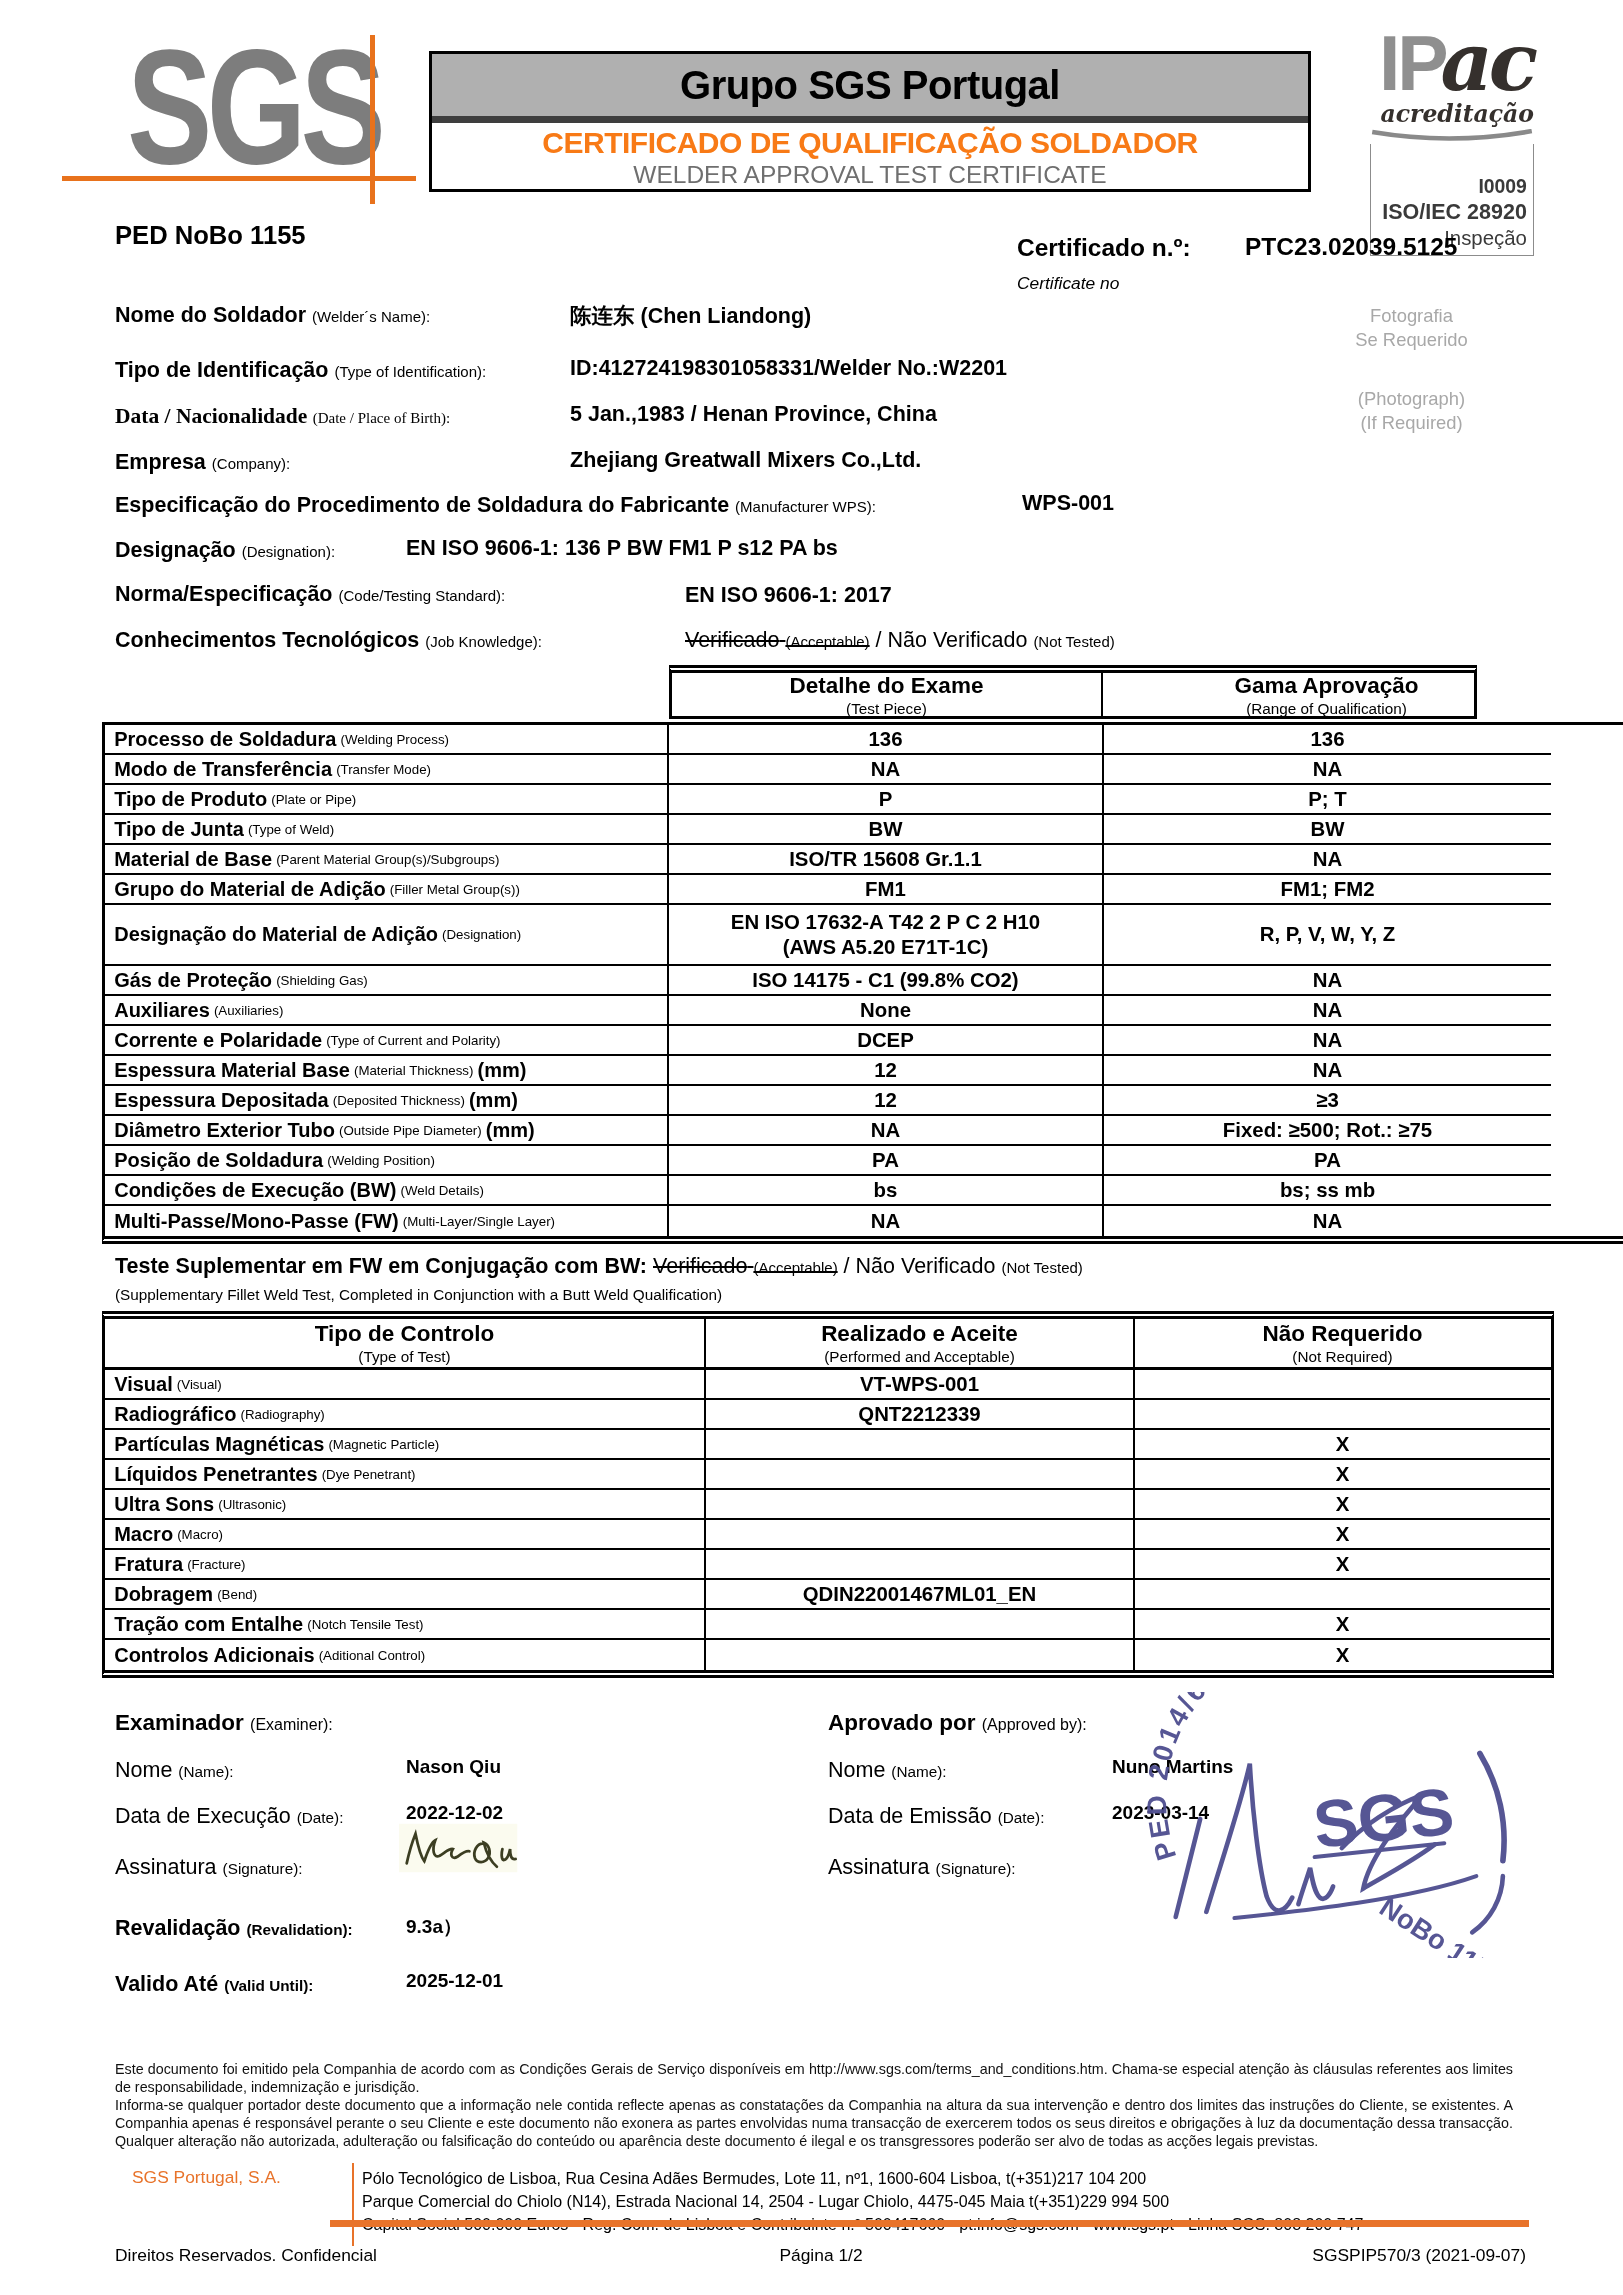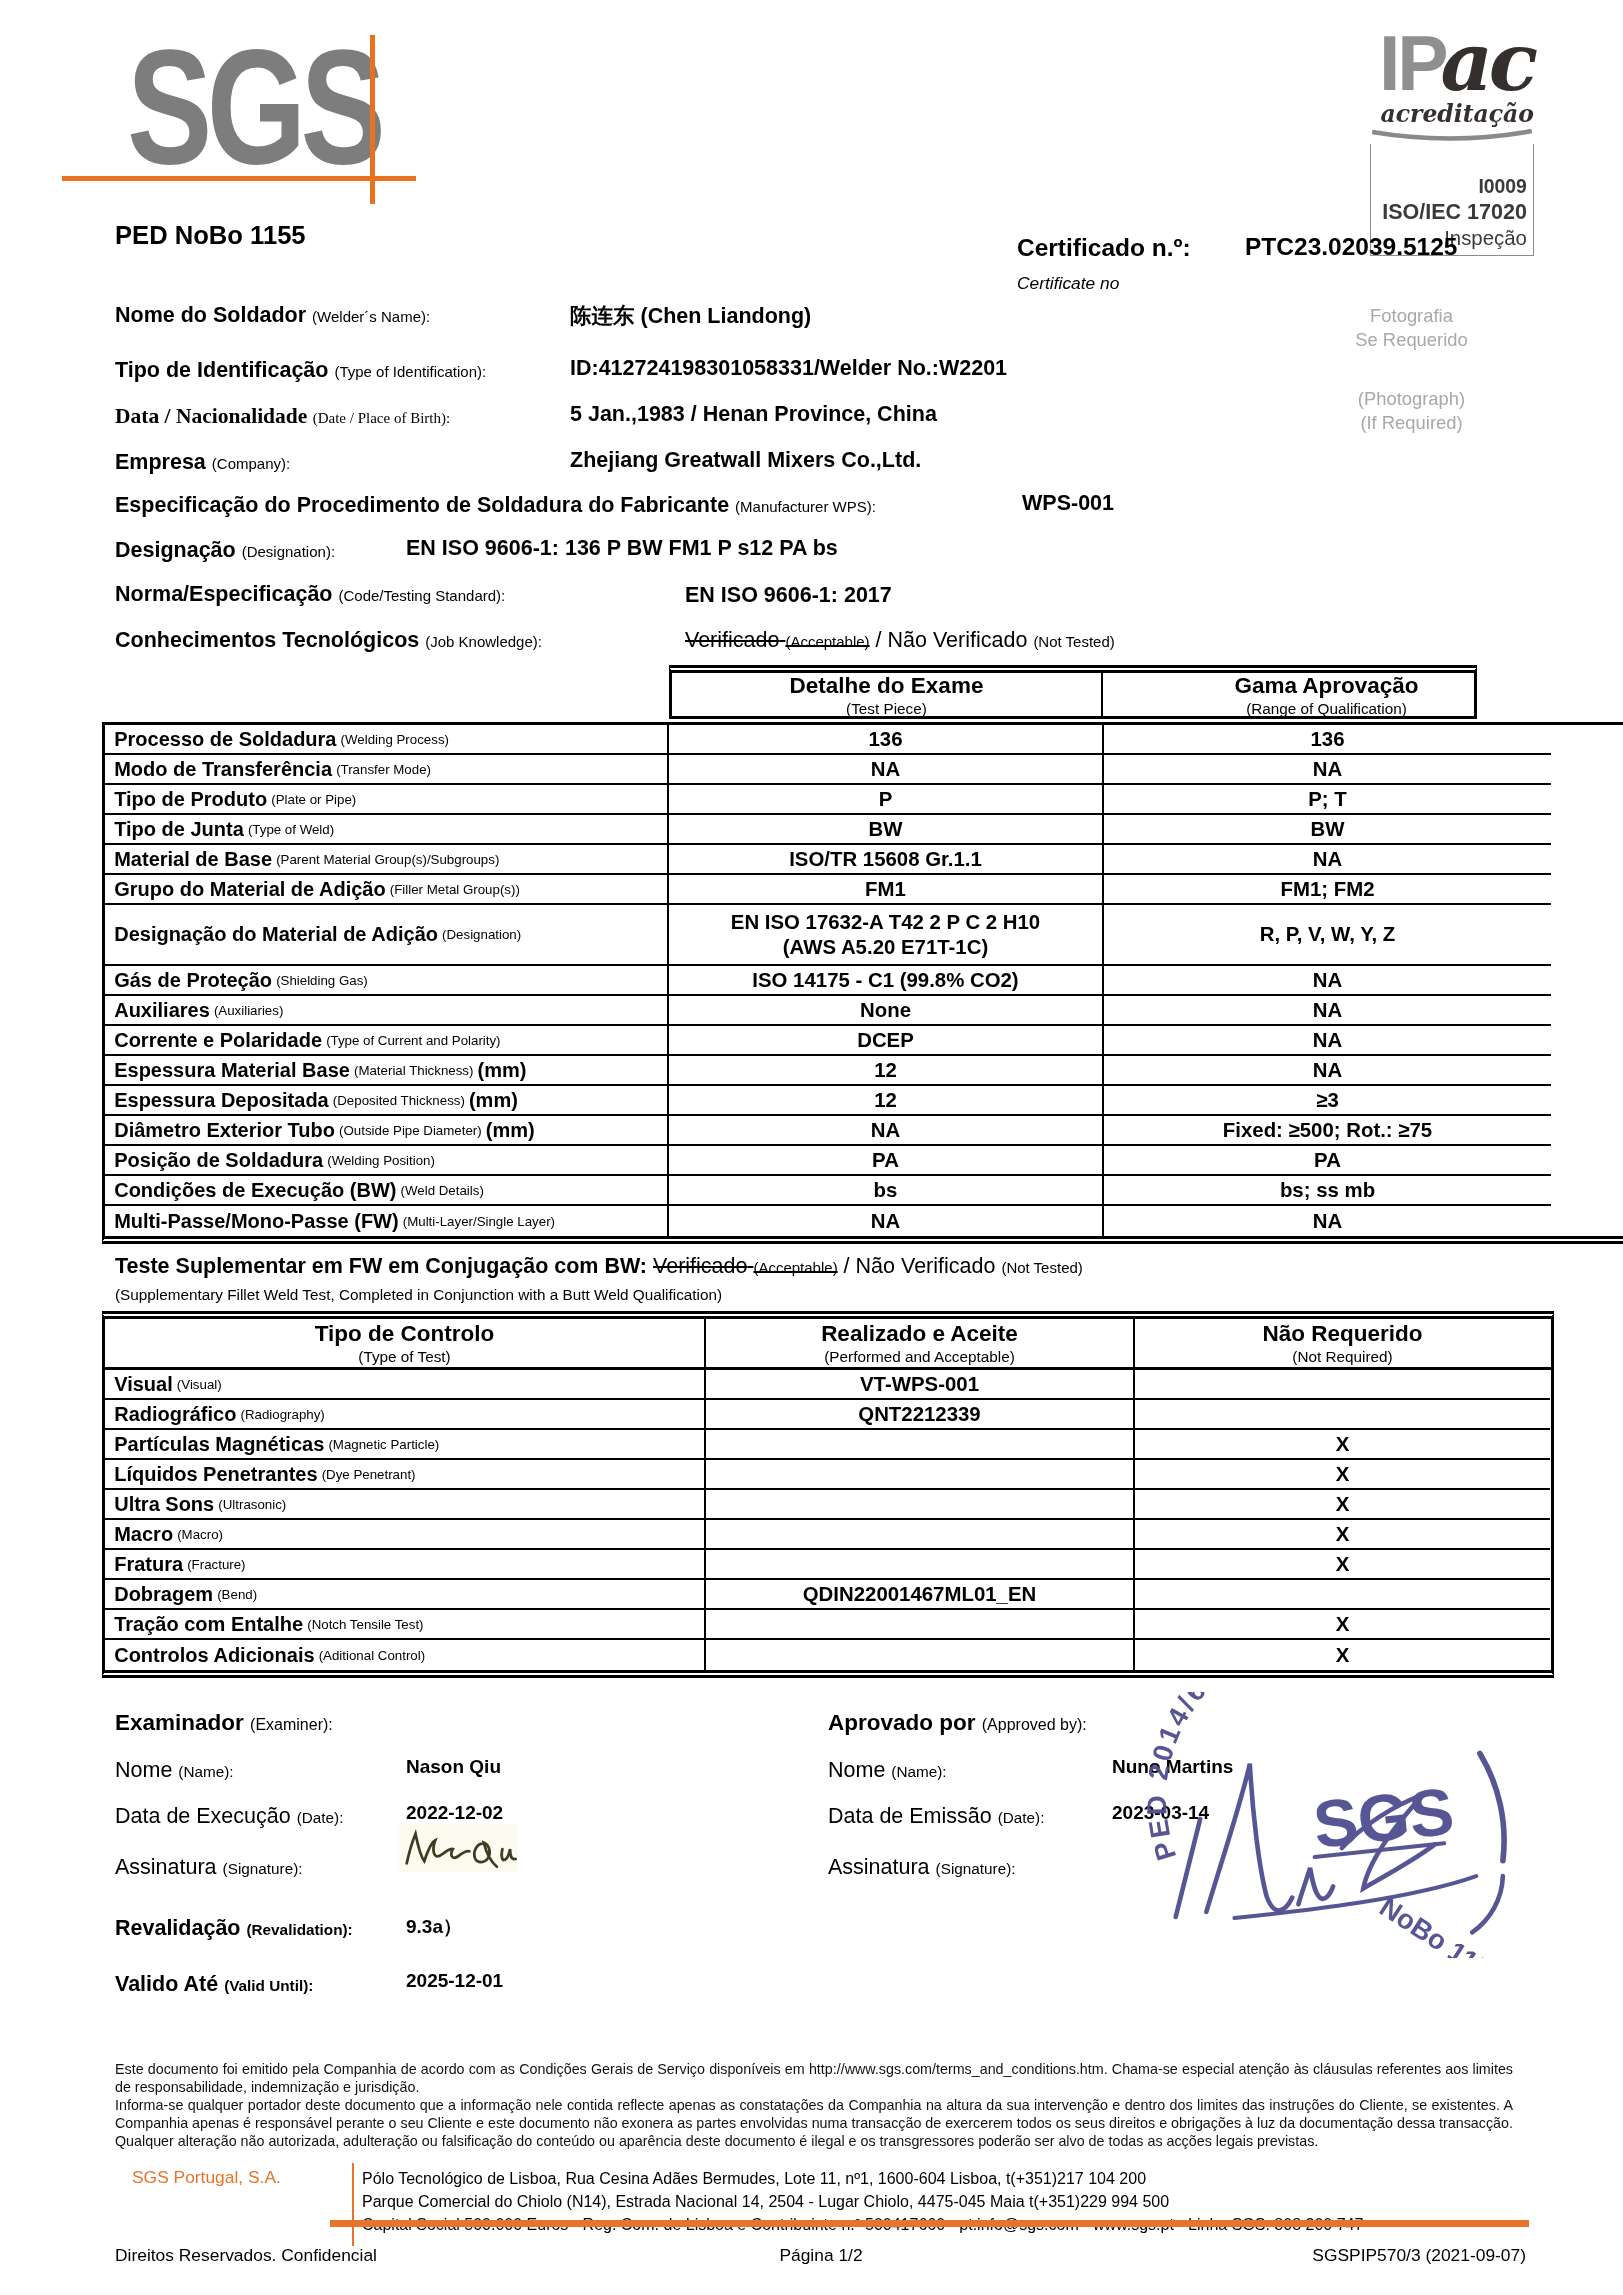--- a/index.html
+++ b/index.html
@@ -104,33 +104,39 @@
 <body>
 
 <div class="page">
 
   <div>
     <div class="sgs-logo-text">SGS</div>
     <div class="sgs-hline"></div>
     <div class="sgs-vline"></div>
   </div>
 
+  <div class="title-box">
+    <div class="title-gray">Grupo SGS Portugal</div>
+    <div class="title-sep"></div>
+    <div class="title-pt">CERTIFICADO DE QUALIFICAÇÃO SOLDADOR</div>
+    <div class="title-en">WELDER APPROVAL TEST CERTIFICATE</div>
+  </div>
 
   <div class="ipac">
     <div class="ipac-logo">
       <span class="ipac-ip">IP</span>
         <span class="ipac-ac">ac</span>
     </div>
     <div class="ipac-acred">acreditação</div>
     <svg width="164" height="13.3" viewBox="0 0 320 26" style="display:block;margin-top:1px;">
       <path d="M4 6 Q160 32 316 4" stroke="#8a8a8a" stroke-width="9" fill="none"></path>
     </svg>
     <div class="ipac-box">
       <div class="ipac-l1">I0009</div>
-      <div class="ipac-l2">ISO/IEC 17020</div>
+      <div class="ipac-l2">ISO/IEC 28920</div>
       <div class="ipac-l3">Inspeção</div>
     </div>
   </div>
 
   <div class="ped">PED NoBo 1155</div>
   <div class="certno-label">Certificado n.º:</div>
   <div class="certno-value">PTC23.02039.5125</div>
   <div class="certno-sub">Certificate no</div>
 
   <div class="photo-note">

